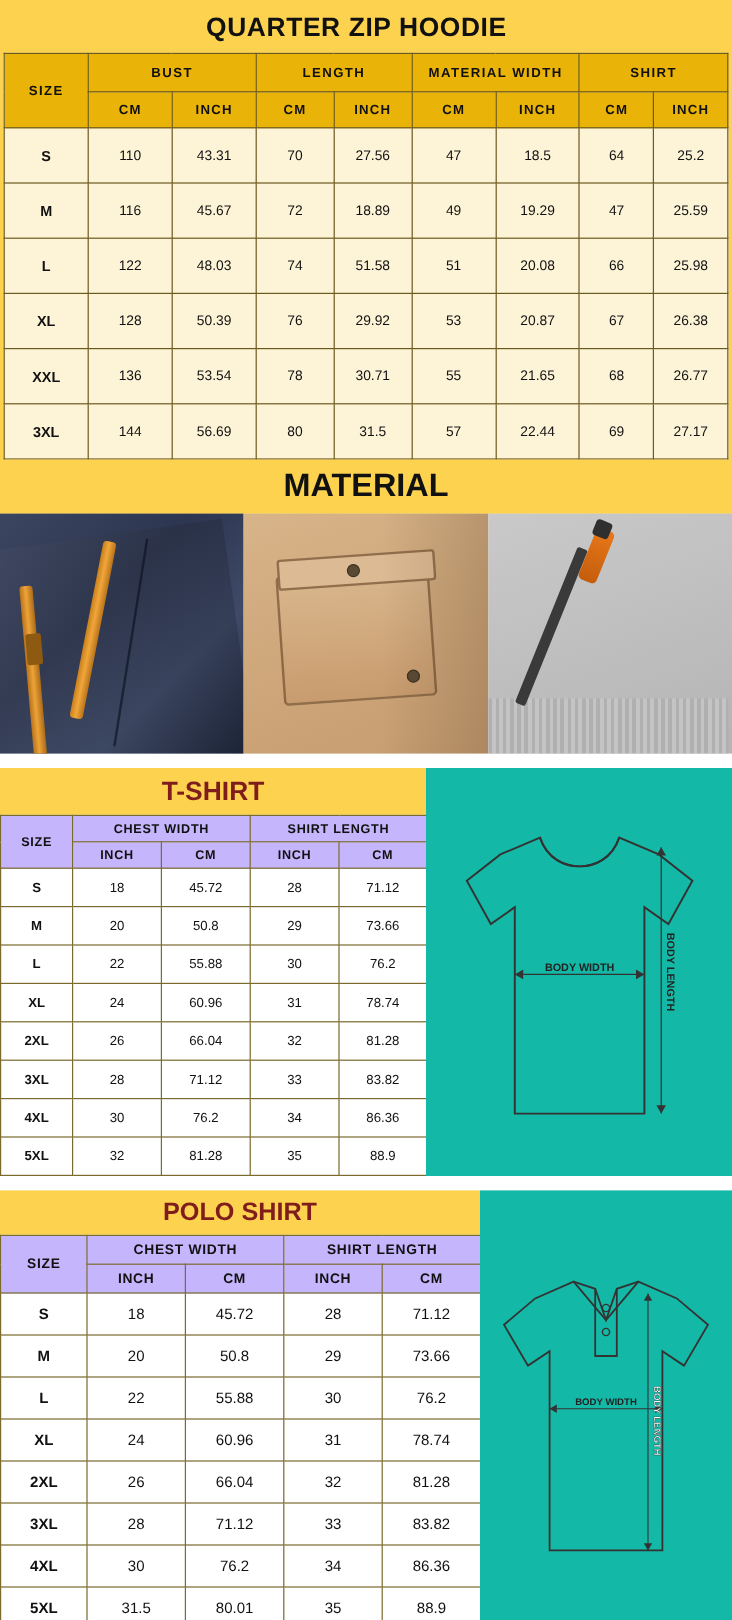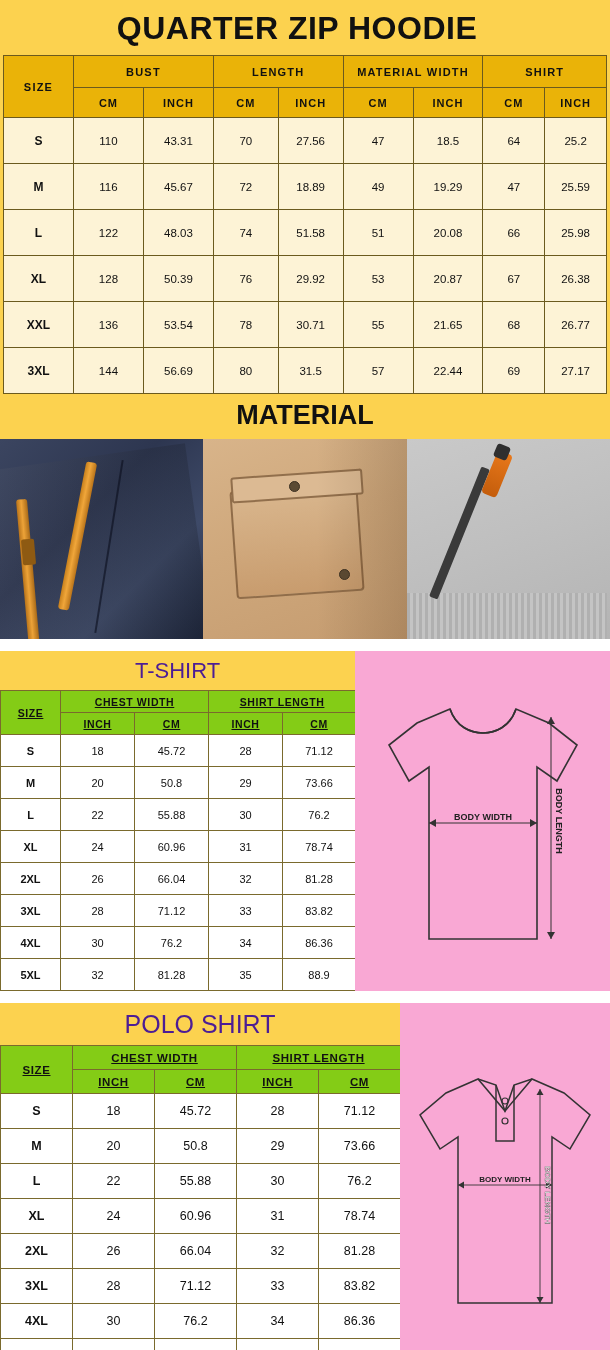--- a/index.html
+++ b/index.html
@@ -8,21 +8,21 @@
     width: 610px;
     background: #ffffff;
     font-family: "Liberation Sans", sans-serif;
   }
   .page { width: 610px; position: relative; }
 
   
   .hoodie-block { width: 610px; background: #fcd24f; padding: 0; }
   .hoodie-title {
     text-align: center;
-    font-size: 32px;
+    font-size: 22px;
     font-weight: bold;
     letter-spacing: 0.5px;
     padding: 10px 16px 8px 0;
     color: #111;
   }
   table.sz {
     border-collapse: collapse;
     width: 100%;
     table-layout: fixed;
   }
@@ -144,39 +144,38 @@
     position: absolute; left: 0; bottom: 0; width: 200px; height: 46px;
     background: repeating-linear-gradient(90deg,#b0b0b0 0 3px,#c4c4c4 3px 6px);
   }
 
   
   .garment-block { display: flex; width: 610px; background: #ffffff; }
   .garment-table-wrap { background: #fcd24f; }
   .tshirt-wrap { width: 355px; }
   .polo-wrap { width: 400px; }
   .garment-title {
-    text-align: center; font-size: 22px; font-weight: normal; color: #4c1d95;
+    text-align: center; font-size: 22px; font-weight: bold; color: #7f1d1d;
     padding: 7px 0 6px 0;
   }
   table.garment { width: 100%; background: #fff; }
   table.garment th, table.garment td {
     border: 1px solid #7a6a2d; text-align: center; color: #111;
   }
   table.garment th {
-    background: #84cc16; font-size: 10.5px; font-weight: bold; letter-spacing: 0.6px;
+    background: #c4b5fd; font-size: 10.5px; font-weight: bold; letter-spacing: 0.6px;
     height: 22px;
-    text-decoration: underline;
   }
   table.garment td { font-size: 11px; height: 32px; background: #ffffff; }
   table.garment td.size-cell { font-weight: bold; font-size: 11px; }
   .polo-wrap table.garment th { font-size: 11.5px; height: 24px; }
   .polo-wrap table.garment td { font-size: 12.5px; height: 35px; }
-  .polo-wrap .garment-title { font-size: 25px; }
-
-  .figure-wrap { flex: 1 1 auto; position: relative; background: #f9a8d4; }
+  .polo-wrap .garment-title { font-size: 21px; }
+
+  .figure-wrap { flex: 1 1 auto; position: relative; background: #14b8a6; }
 
   .spacer-white { height: 12px; background: #fff; width: 610px; }
 </style>
 </head>
 <body>
 
 <div class="page">
 
   <div class="hoodie-block">
     <div class="hoodie-title">QUARTER ZIP HOODIE</div>

